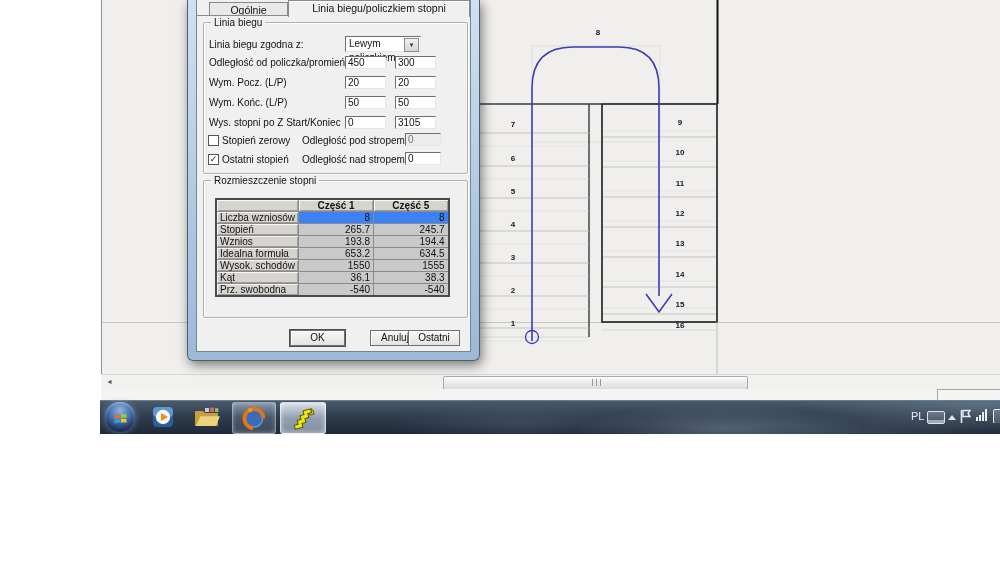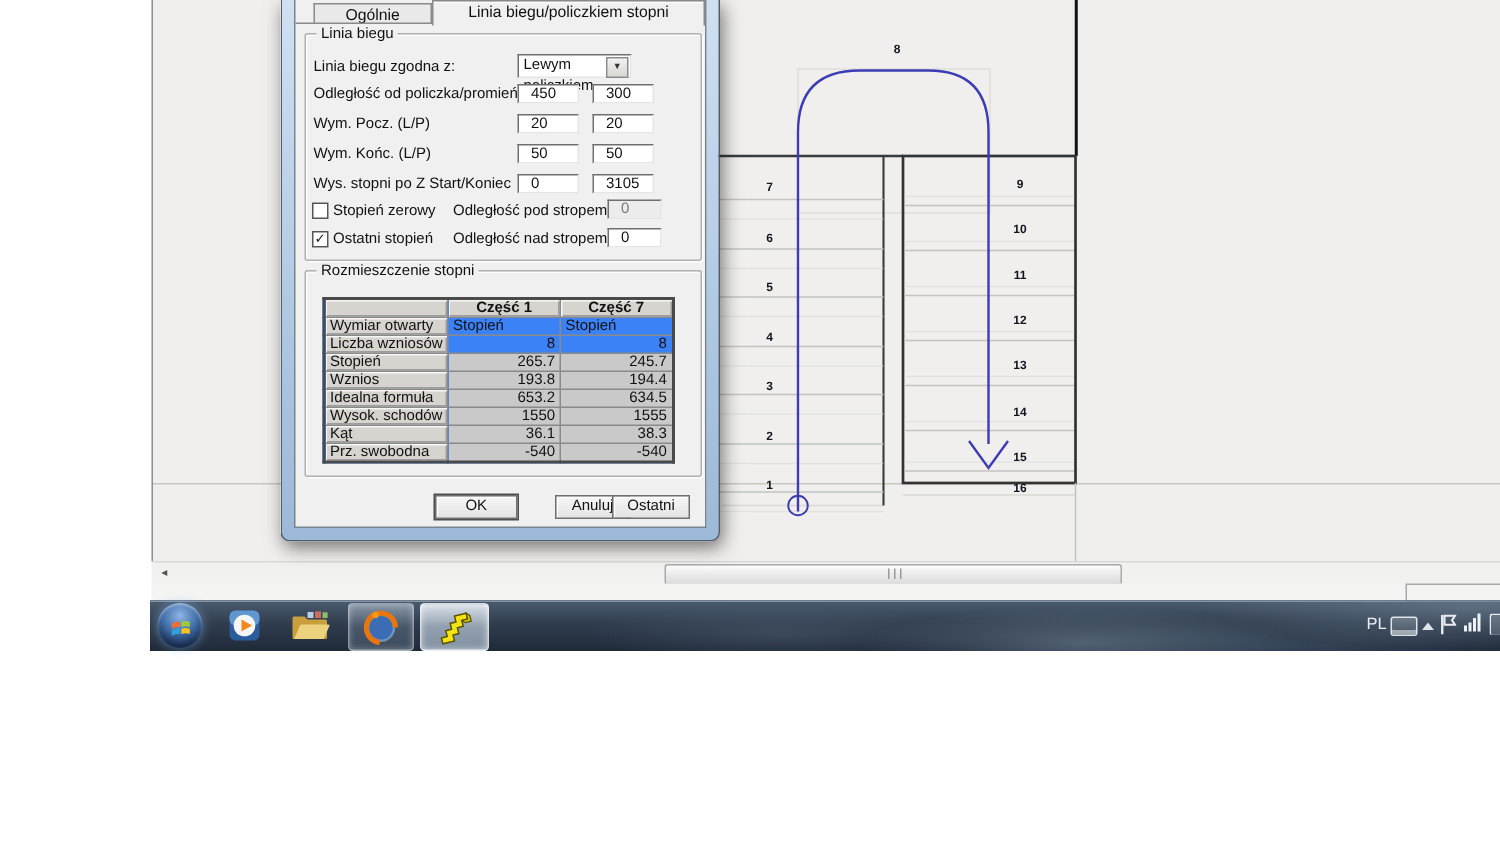--- a/index.html
+++ b/index.html
@@ -29,21 +29,21 @@
   #tab1{left:12px;top:2px;width:79px;height:14px;line-height:14px;background:#e9e9e9;}
   #tab2{left:91px;top:0;width:182px;height:17px;line-height:15px;z-index:2;box-shadow:inset 0 1px 0 #fff;}
   #tabline{position:absolute;left:0;top:15px;width:100%;height:0;border-top:1px solid #8a8a8a;z-index:1;}
   .groupbox{position:absolute;border:1px solid #b0b0b0;border-radius:2px;box-shadow:inset 1px 1px 0 #fdfdfd,1px 1px 0 #fdfdfd;text-decoration:underline;}
   .grouplabel{position:absolute;top:-6px;left:7px;background:#f0f0f0;padding:0 3px;font-size:10px;}
   #group1{left:6px;top:22px;width:263px;height:150px;}
   #group2{left:6px;top:180px;width:263px;height:136px;}
   .dlabel{position:absolute;white-space:nowrap;font-size:10px;color:#111;}
   .tfield{position:absolute;height:13px;box-sizing:border-box;background:#fff;
           border:1px solid;border-color:#6f6f6f #e6e6e6 #e6e6e6 #6f6f6f;
-          font-size:10px;line-height:11px;padding:0 8px;color:#111;}
+          font-size:10px;line-height:11px;padding:0 2px;color:#111;}
   .tfield.dis{background:#ececec;color:#777;}
   #combo{position:absolute;left:141px;top:13px;width:76px;height:16px;box-sizing:border-box;background:#fff;
          border:1px solid;border-color:#6f6f6f #e6e6e6 #e6e6e6 #6f6f6f;font-size:10px;line-height:14px;padding-left:3px;}
   #combo-btn{position:absolute;right:1px;top:1px;width:13px;height:12px;background:linear-gradient(#f2f2f2,#d9d6d1);
              border:1px solid #8a8a8a;text-align:center;font-size:6px;line-height:12px;color:#333;}
   .cbox{position:absolute;width:9px;height:9px;background:#fff;border:1px solid #555;
         font-size:9px;line-height:9px;text-align:center;color:#222;}
   .frow{position:absolute;left:0;width:100%;height:14px;}
   .frow .dlabel{left:5px;top:1px;}
   .frow .tfield{top:0;width:41px;}
@@ -236,26 +236,21 @@
         <table id="steps-table">
           <colgroup>
               <col style="width:81px">
               <col style="width:75px">
               <col style="width:75px">
             </colgroup>
           <tbody id="steps-tbody">
               <tr>
                 <th></th>
                 <th>Część 1</th>
-                <th>Część 7</th>
-              </tr>
-              <tr>
-                <td class="rowlabel">Wymiar otwarty</td>
-                <td class="">Stopień</td>
-                <td class="">Stopień</td>
+                <th>Część 5</th>
               </tr>
               <tr>
                 <td class="rowlabel">Liczba wzniosów</td>
                 <td class="num">8</td>
                 <td class="num">8</td>
               </tr>
               <tr>
                 <td class="rowlabel">Stopień</td>
                 <td class="shade num">265.7</td>
                 <td class="shade num">245.7</td>

